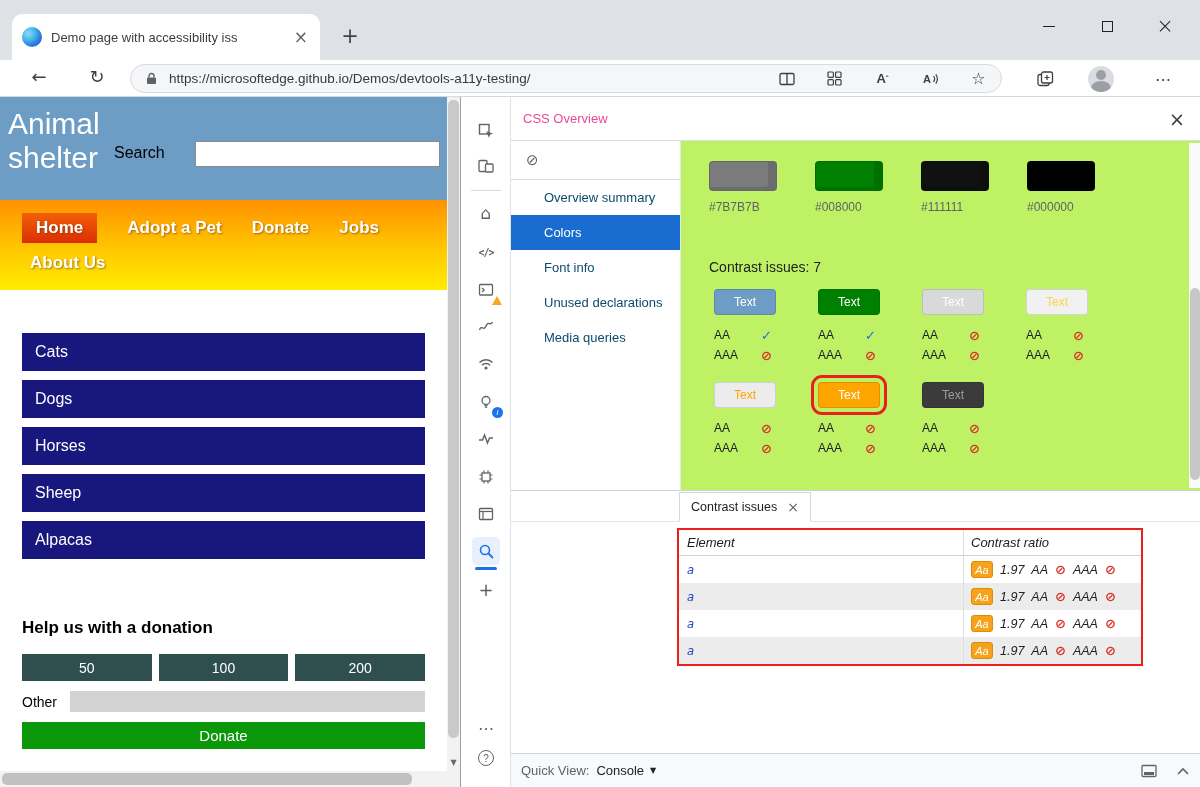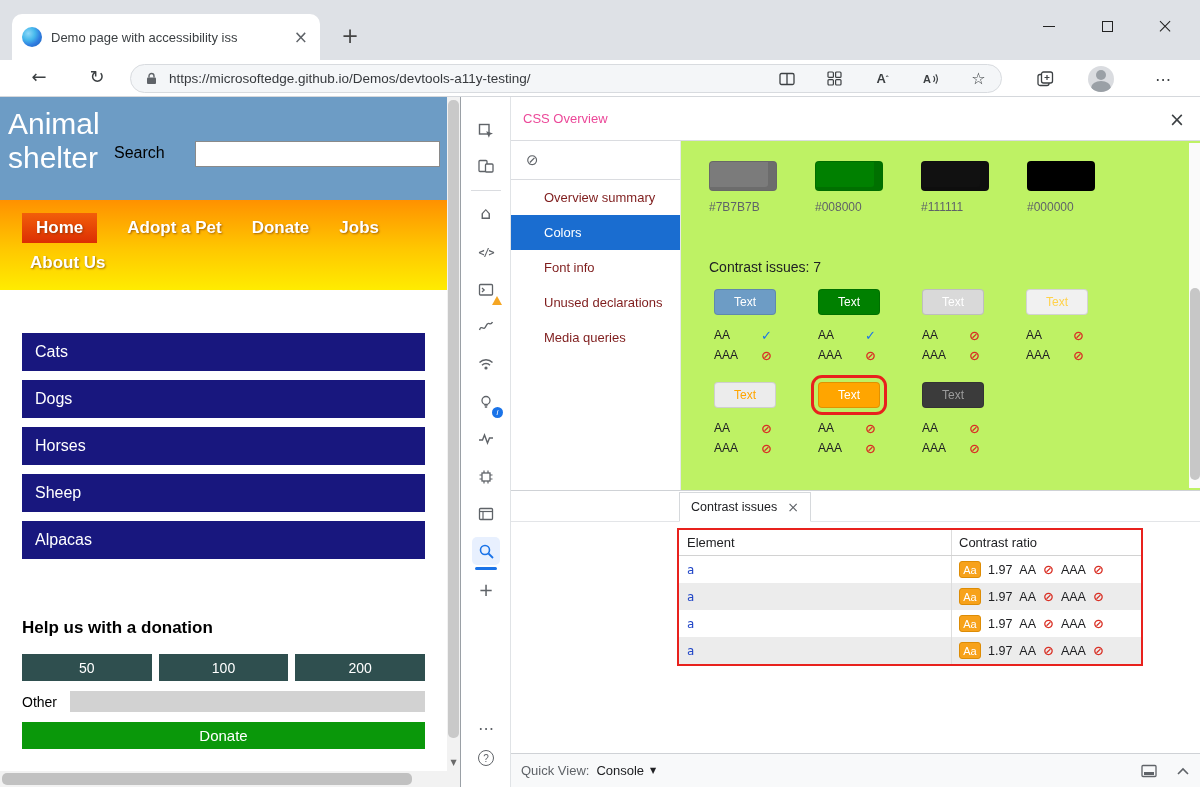--- a/index.html
+++ b/index.html
@@ -76,21 +76,21 @@
 .elts-glyph{font-size:10px;font-weight:bold;letter-spacing:-1px;font-family:"DejaVu Sans Mono",monospace;}
 .help-ic{width:16px;height:16px;border-radius:50%;border:1.3px solid #5f6368;font-size:10px;display:flex;align-items:center;justify-content:center;}
 
 .dt-main{position:absolute;left:50px;top:0;width:690px;height:690px;}
 .dt-header{position:absolute;left:0;top:0;width:690px;height:44px;border-bottom:1px solid #dadce0;display:flex;align-items:center;padding:0 16px 0 12px;}
 .dt-title{font-size:13px;color:#ec4899;}
 .dt-close{margin-left:auto;font-size:19px;color:#3c4043;cursor:pointer;}
 .sidebar-col{position:absolute;left:0;top:44px;width:170px;height:349px;border-right:1px solid #e6e8ea;background:#fff;}
 .sv-toolbar{height:39px;border-bottom:1px solid #dadce0;display:flex;align-items:center;padding-left:15px;}
 .clear-icon{font-size:15px;color:#5f6368;cursor:pointer;}
-.sv-item{height:35px;display:flex;align-items:center;padding-left:33px;font-size:13px;color:#7f1d1d;cursor:pointer;}
+.sv-item{height:35px;display:flex;align-items:center;padding-left:33px;font-size:13px;color:#0c4a6e;cursor:pointer;}
 .sv-item.selected{background:#1a6dd0;color:#fff;}
 
 .content{position:absolute;left:170px;top:44px;width:520px;height:349px;overflow:hidden;background:#bef264;}
 .swatch-row{position:absolute;left:28px;top:20px;display:flex;gap:38px;}
 .swatch-cell{width:68px;}
 .swatch{width:68px;height:30px;border-radius:4px;border:1px solid rgba(0,0,0,.15);box-shadow:inset -8px -3px 0 rgba(0,0,0,.12);}
 .swatch-label{margin-top:9px;font-size:12px;color:#5f6368;}
 .contrast-h{position:absolute;left:28px;top:118px;font-size:14px;color:#202124;}
 .sample-grid{position:absolute;left:33px;top:148px;}
 .sample-row{display:flex;margin-bottom:14px;}
@@ -100,26 +100,26 @@
 .ratings{margin-top:13px;width:58px;}
 .rating{display:flex;justify-content:space-between;align-items:center;font-size:12px;color:#202124;margin-bottom:6px;}
 .ric{font-family:"DejaVu Sans",sans-serif;font-size:13px;font-weight:bold;line-height:1;}
 .content-scroll{position:absolute;right:0;top:2px;width:12px;height:345px;background:#fafafa;}
 .content-thumb{position:absolute;left:1px;top:145px;width:10px;height:192px;background:#c7c7c7;border-radius:5px;}
 
 .drawer{position:absolute;left:0;top:393px;width:690px;height:263px;border-top:1px solid #cfd2d6;background:#fff;}
 .drawer-tabs{height:31px;border-bottom:1px solid #e3e5e8;display:flex;align-items:flex-end;padding-left:168px;}
 .drawer-tab{height:30px;margin-bottom:-1px;display:flex;align-items:center;gap:10px;padding:0 11px;font-size:12.5px;color:#202124;border:1px solid #d6d9dc;border-bottom:1px solid #fff;background:#fff;cursor:pointer;}
 .drawer-tab-close{font-size:14px;color:#5f6368;cursor:pointer;}
-.ci-table{position:absolute;left:166px;top:37px;width:466px;border:2px solid #e8211d;background:#fff;}
+.ci-table{position:absolute;left:166px;top:37px;width:466px;border:2px solid #e8211d;background:#fff;font-style:italic;}
 .ci-head{display:flex;height:26px;align-items:center;border-bottom:1px solid #d2d2d2;font-size:13px;color:#202124;}
 .ci-row{display:flex;height:27px;align-items:center;}
 .ci-row.alt{background:#ececec;}
 .ci-el{width:272px;padding-left:8px;display:flex;align-items:center;}
-.ci-ratio{flex:1;padding-left:7px;border-left:1px solid #ddd;display:flex;align-items:center;gap:7px;height:100%;}
+.ci-ratio{flex:1;padding-left:7px;border-left:1px solid #ddd;display:flex;align-items:center;gap:7px;height:100%;margin-left:12px;}
 .el-link{font-family:"DejaVu Sans Mono",monospace;font-size:12px;color:#2146c7;text-decoration:none;cursor:pointer;}
 .aa-badge{width:22px;height:17px;background:#f7a21b;border:1px solid #dd8c05;border-radius:3px;color:#fff;font-size:11px;display:flex;align-items:center;justify-content:center;}
 .ratio-val,.rat-lbl{font-size:12.5px;color:#202124;}
 .fail-ic{font-family:"DejaVu Sans",sans-serif;font-size:13px;font-weight:bold;color:#d93025;line-height:1;}
 
 .quickview{position:absolute;left:0;top:656px;width:690px;height:34px;border-top:1px solid #cfd2d6;background:#f8f9fa;display:flex;align-items:center;padding:0 12px 0 10px;}
 .qv-label{font-size:13px;color:#5f6368;}
 .qv-value{font-size:13px;color:#202124;margin-left:7px;cursor:pointer;}
 .qv-caret{font-size:8px;color:#202124;margin-left:6px;}
 .qv-right{margin-left:auto;display:flex;align-items:center;gap:20px;}

